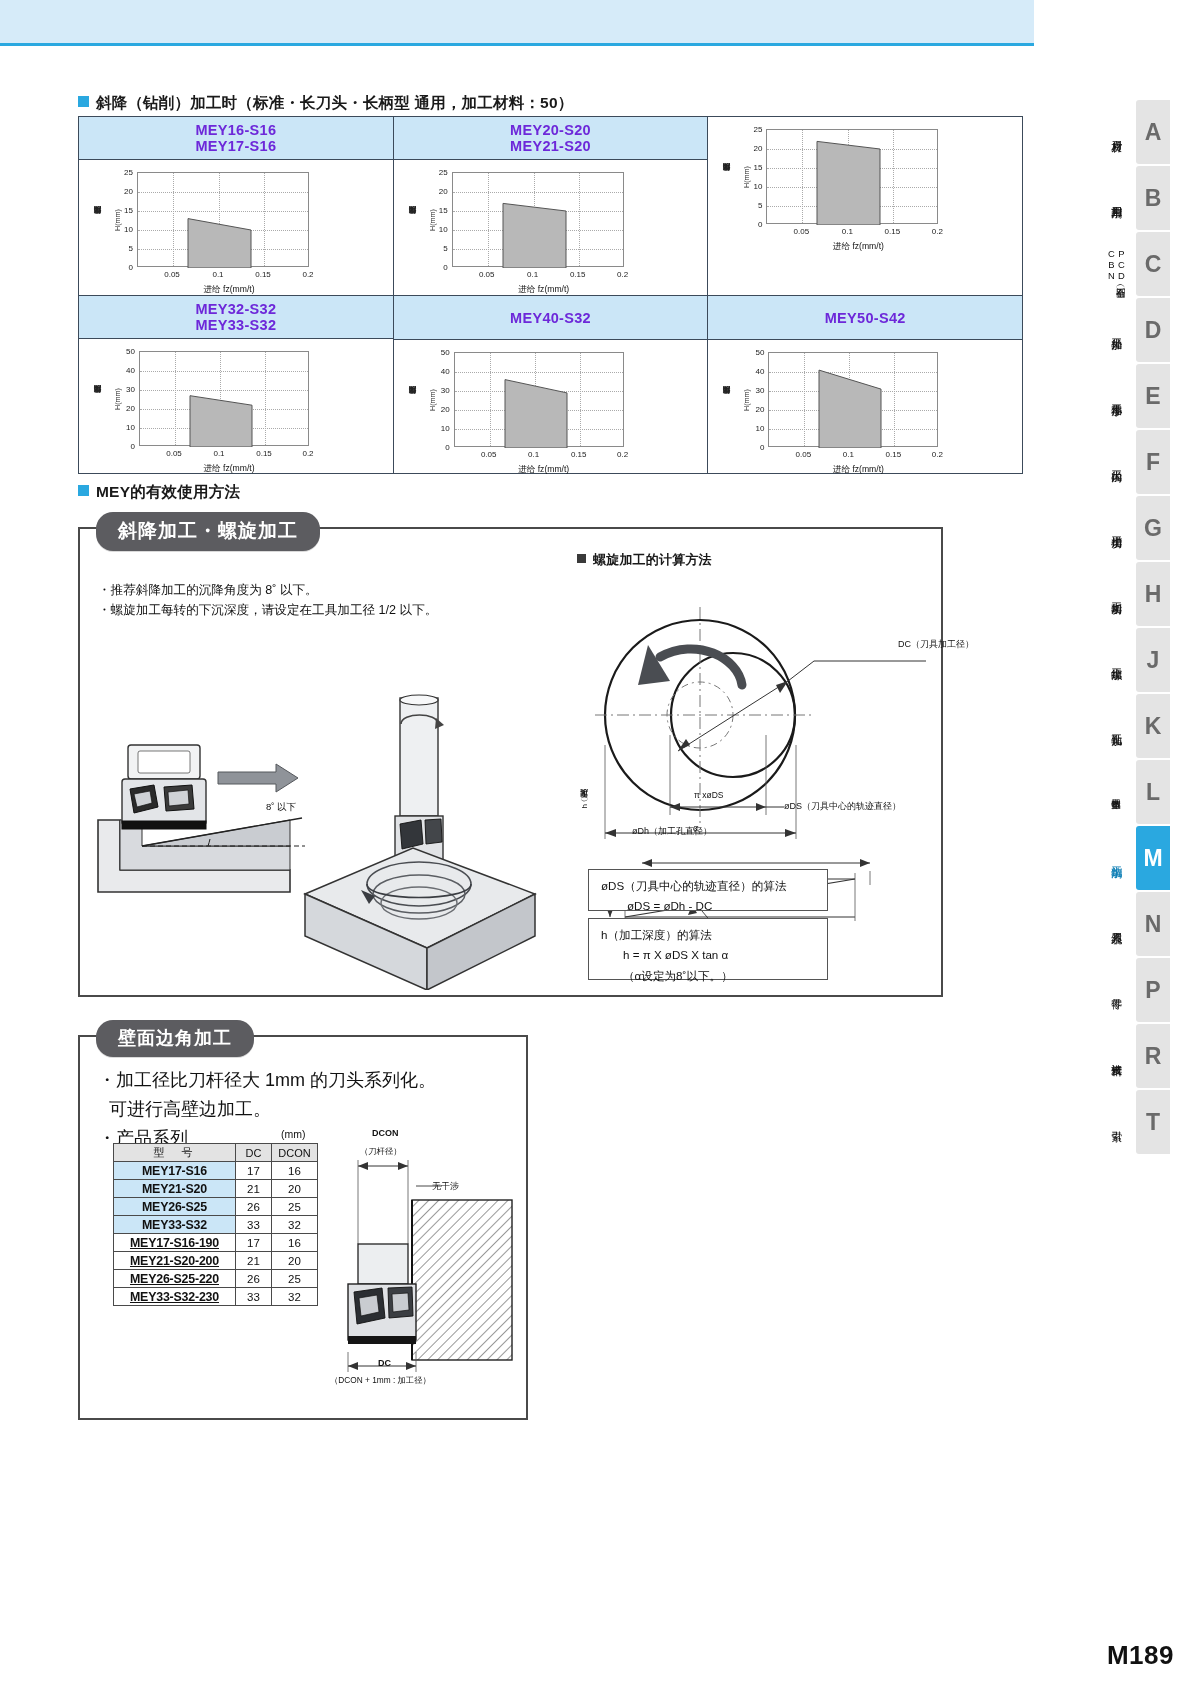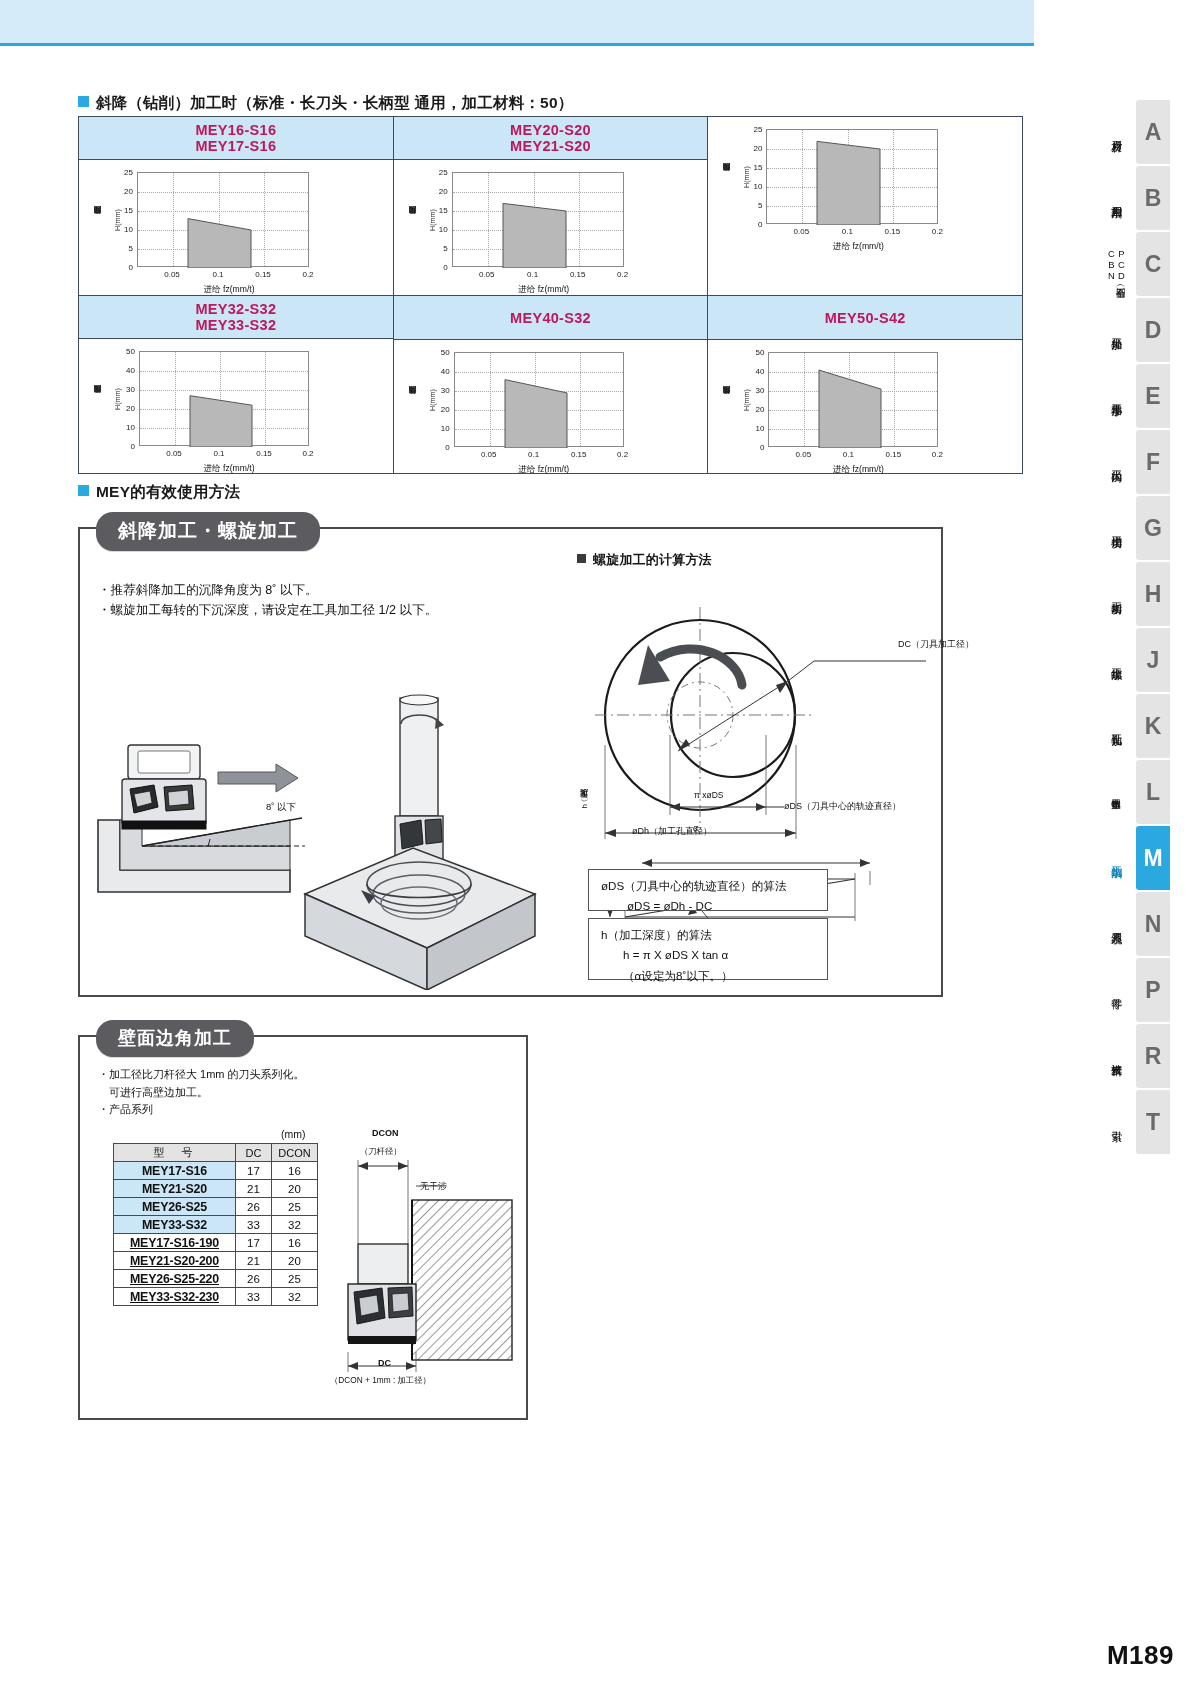--- a/index.html
+++ b/index.html
@@ -33,21 +33,21 @@
     position:absolute; left:78px; top:116px; width:945px; height:358px;
     border:1.5px solid #3c4a5a; display:flex; flex-direction:column;
   }
   .chart-row{ display:flex; flex:1 1 0; border-bottom:1.5px solid #3c4a5a;}
   .chart-row:last-child{ border-bottom:none; }
   .chart-cell{ flex:1 1 0; border-right:1px solid #3c4a5a; display:flex; flex-direction:column;}
   .chart-cell:last-child{ border-right:none; }
   .cell-head{
     background:#cbe6f7; border-bottom:1.5px solid #3c4a5a;
     text-align:center; font-weight:bold; font-size:14.5px; line-height:1.12;
-    padding:5px 0 5px; color:#be185d; letter-spacing:.3px;
+    padding:5px 0 5px; color:#6d28d9; letter-spacing:.3px;
   }
   .cell-head .ln{ display:block; }
   .cell-body{ flex:1 1 auto; position:relative; }
 
   
   .plot-wrap{ position:absolute; left:0; top:0; right:0; bottom:0; }
   .ylabel{
     position:absolute; left:8px; top:6px; width:26px; height:110px;
     font-size:7.6px; line-height:1.05; color:#222;
     writing-mode:vertical-rl; transform:rotate(180deg);
@@ -533,21 +533,21 @@
 </div>
 <div class="fbox" style="left:588px; top:918px; width:240px; height:62px;">
   <div>h（加工深度）的算法</div>
   <div class="ind2">h = π X øDS X tan α</div>
   <div class="ind2">（α设定为8˚以下。）</div>
 </div>
 
 <div class="panel" style="left:78px; top:1035px; width:450px; height:385px;"></div>
 <div class="pill" style="left:96px; top:1020px; font-size:18px;">壁面边角加工</div>
 
-<div class="bullets" style="left:98px; top:1066px; width:330px; font-size:11px; line-height:1.6;">
+<div class="bullets" style="left:98px; top:1066px; width:330px; font-size:18px; line-height:1.6;">
   <div class="b">・加工径比刀杆径大 1mm 的刀头系列化。</div>
   <div class="b ind">可进行高壁边加工。</div>
   <div class="b">・产品系列</div>
 </div>
 
 <div class="unit" style="left:281px; top:1128px;">(mm)</div>
 
 <table class="prod" style="left:113px; top:1143px;padding-left:8px;">
   <thead>
     <tr>
@@ -629,21 +629,21 @@
 
   <line x1="18" y1="212" x2="18" y2="232" stroke="#555" stroke-width=".8"></line>
   <line x1="86" y1="212" x2="86" y2="232" stroke="#555" stroke-width=".8"></line>
   <line x1="18" y1="226" x2="86" y2="226" stroke="#333" stroke-width="1"></line>
   <polygon points="18,226 28,222 28,230" fill="#333"></polygon>
   <polygon points="86,226 76,222 76,230" fill="#333"></polygon>
 </svg>
 
 <div class="figcap b" style="left:372px; top:1128px;">DCON</div>
 <div class="figcap" style="left:360px; top:1146px; font-size:8.3px;">（刀杆径）</div>
-<div class="figcap" style="left:420px; top:1180px;">无干涉</div>
+<div class="figcap" style="left:432px; top:1180px;">无干涉</div>
 <div class="figcap b" style="left:378px; top:1358px;">DC</div>
 <div class="figcap" style="left:330px; top:1375px; font-size:8.3px;">（DCON + 1mm : 加工径）</div>
 
 <div class="sidebar">
   <div class="tabrow">
     <div class="tab-cn">刀片材质</div>
     <div class="tab-letter">A</div>
   </div>
   <div class="tabrow">
     <div class="tab-cn">车削用刀片</div>

